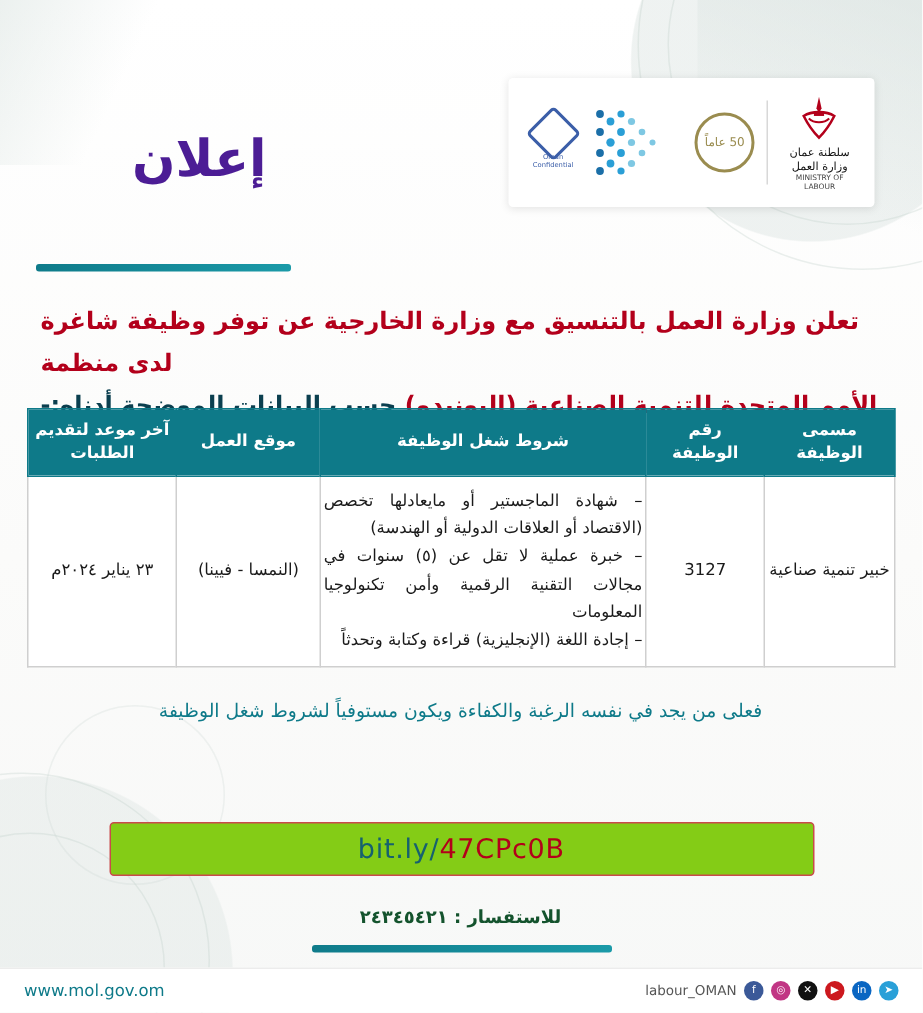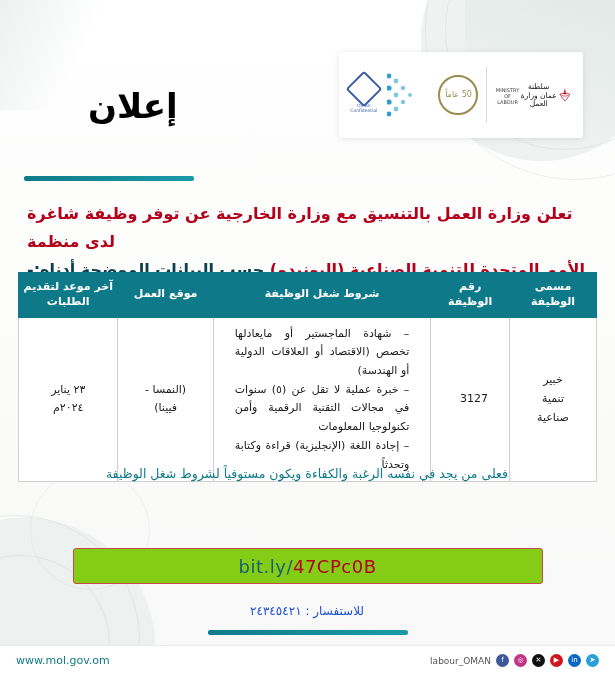--- a/index.html
+++ b/index.html
@@ -51,21 +51,21 @@
     width: 244px; height: 86px;
     background: #ffffff;
     border-radius: 3px;
     box-shadow: 0 1px 6px rgba(0,0,0,0.10);
     display:flex; align-items:center; justify-content:flex-start;
     padding: 0 10px;
     gap: 8px;
   }
   .emblem {
     width: 78px; height: 70px;
-    display:flex; align-items:center; justify-content:center;
+    display:flex; flex-direction:column; align-items:center; justify-content:center;
   }
   .emblem .khanjar {
     width: 34px; height: 34px;
     color: #b3001b;
   }
   .emblem .ar-name {
     font-size: 7.5px; color:#111; line-height:1.15; text-align:center; margin-top:2px;
     letter-spacing:0;
   }
   .emblem .en-name {
@@ -95,21 +95,21 @@
   .small-logo-left .sq {
     width: 26px; height: 26px; border: 2px solid #3b5ea8; transform: rotate(45deg);
     border-radius: 3px;
   }
   .small-logo-left .lbl {
     font-size: 4.5px; color:#3b5ea8; direction:ltr; text-align:center; line-height:1.1;
   }
 
   .announce-word {
     position:absolute; left: 88px; top: 86px;
-    font-size: 34px; color: #000000; font-weight: 700;
+    font-size: 34px; color: #4c1d95; font-weight: 700;
     letter-spacing: 2px;
     direction: rtl;
   }
 
   .date-line {
     position:absolute; right: 32px; top: 160px;
     font-size: 16px; color: #0b3f4f; font-weight: 700; direction: ltr;
   }
   .rule {
     position:absolute; left: 24px; top: 176px; width: 170px; height: 5px;
@@ -141,27 +141,27 @@
     font-weight: 700;
     padding: 7px 4px;
     border: 1px solid #0e7a89;
     line-height: 1.35;
     vertical-align: middle;
   }
   table.jobs td {
     border: 1px solid #cfcfcf;
     font-size: 11px;
     color: #1a1a1a;
-    padding: 7px 21px;
+    padding: 7px 2px;
     vertical-align: middle;
     background: #fff;
     line-height: 1.7;
   }
   td.c-title { text-align:center; width: 84px; }
-  td.c-num   { width: 76px; }
+  td.c-num   { text-align:center; width: 76px; }
   td.c-cond  { text-align: justify; text-align-last: right; width: 210px; }
   td.c-loc   { text-align:center; width: 92px; }
   td.c-date  { text-align:center; width: 96px; }
   th.h-title { width: 84px; }
   th.h-num   { width: 76px; }
   th.h-cond  { width: 210px; }
   th.h-loc   { width: 92px; }
   th.h-date  { width: 96px; }
   .cond-item { display:block; }
 
@@ -183,21 +183,21 @@
   }
   .link-box .txt {
     direction: ltr; font-size: 18px; color:#16616f; letter-spacing: 0.5px;
   }
   .link-box .txt .hl { color:#b3001b; }
 
   
   .contact {
     position:absolute; right: 28px; top: 604px; width: 560px;
     text-align:center; direction: rtl;
-    font-size: 12px; color:#1d4ed8; font-weight:400;
+    font-size: 12px; color:#14532d; font-weight:700;
   }
   .contact .num { direction: ltr; display:inline-block; }
 
   .teal-bar {
     position:absolute; left: 50%; transform: translateX(-50%); top: 630px;
     width: 200px; height: 5px;
     background: linear-gradient(90deg,#0f7b8a,#1b9aa8);
     border-radius:2px;
   }
 

